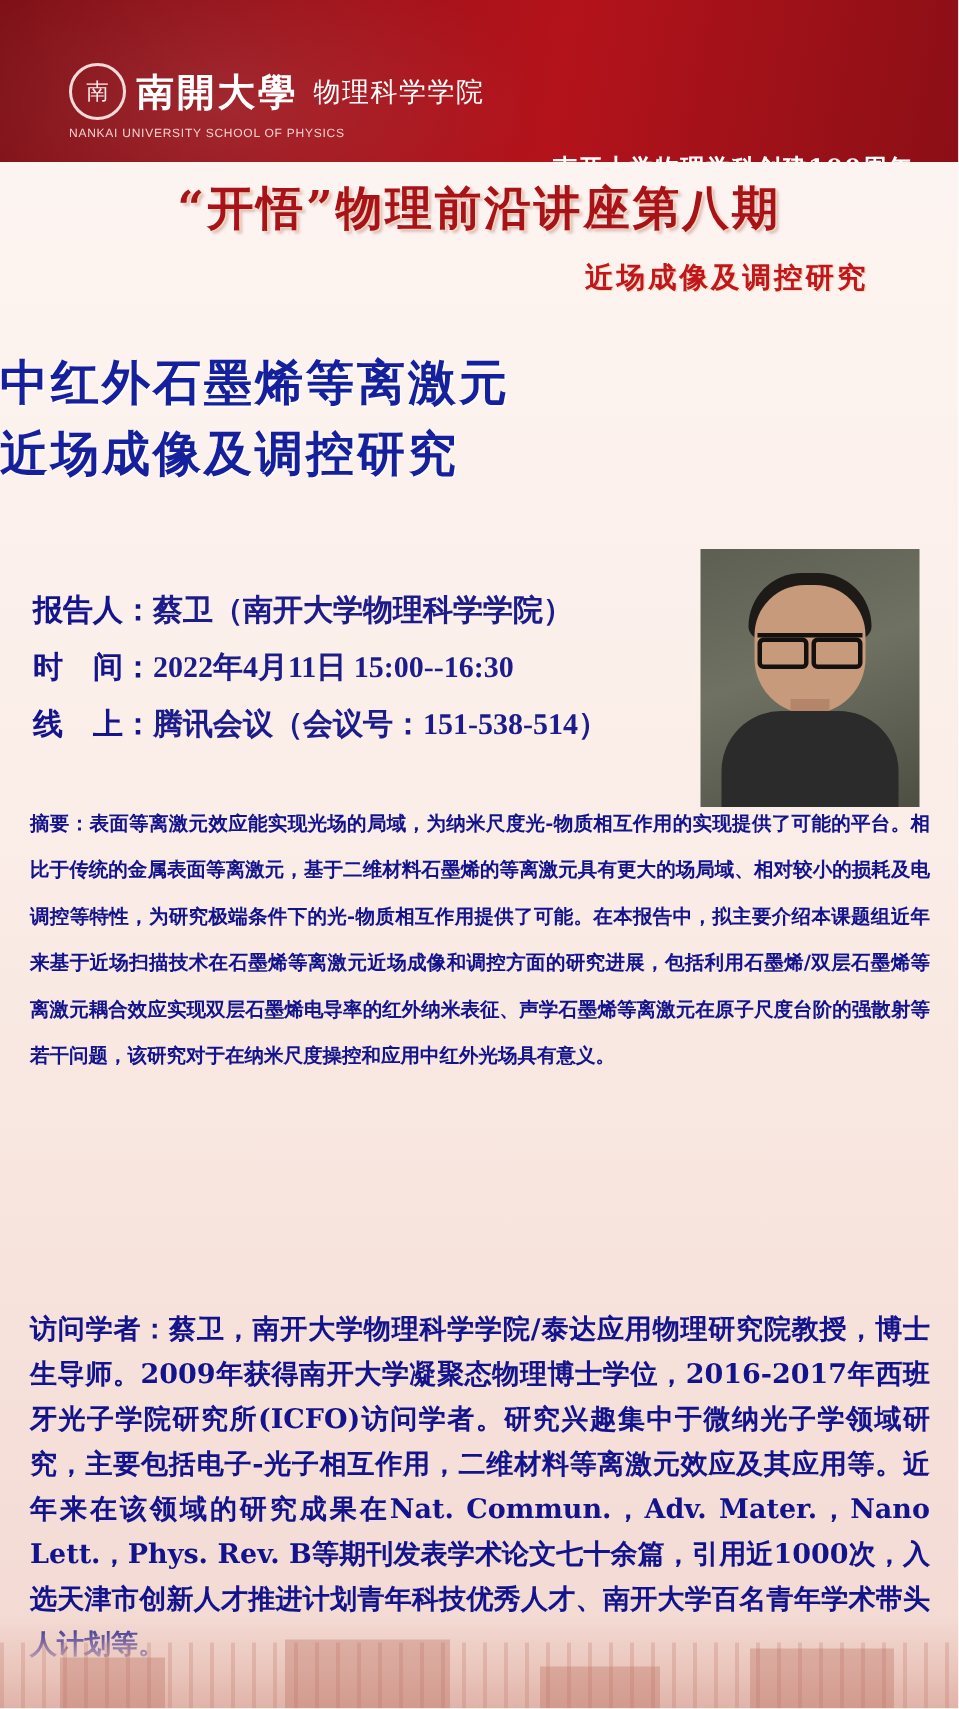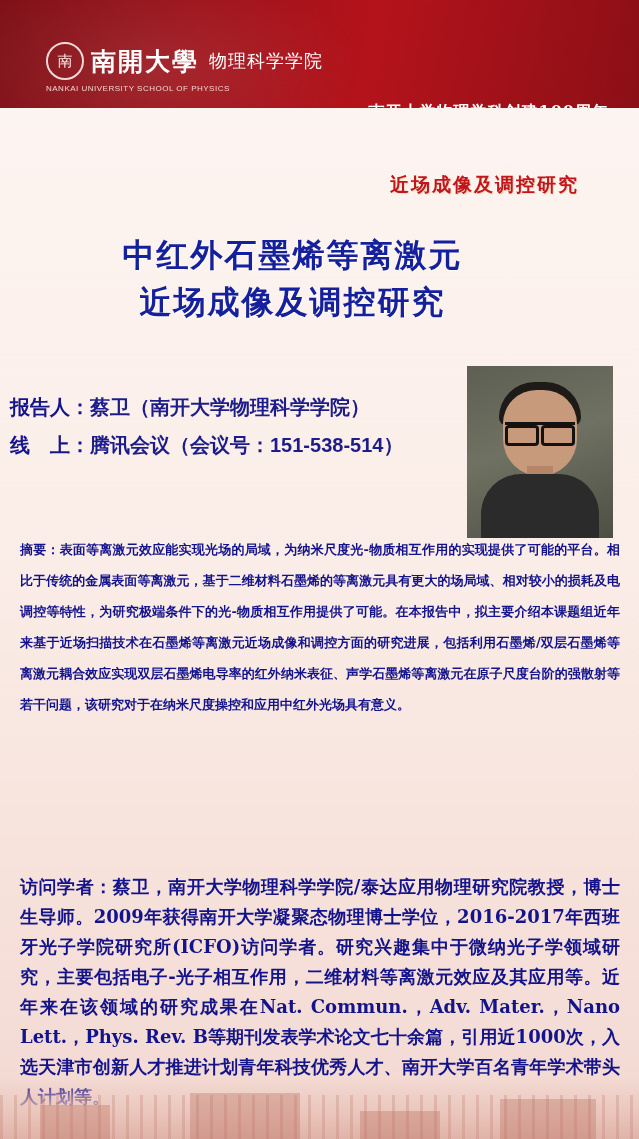--- a/index.html
+++ b/index.html
@@ -104,35 +104,35 @@
     font-weight: bold;
     font-size: 19px;
     letter-spacing: 2px;
     color: #c0161c;
     text-shadow: 1px 1px 0 #f7dcc2;
   }
   .main-title {
     position: absolute;
     left: 0; top: 232px;
     width: 585px;
-    text-align: center;
+    text-align: left;
     font-family: "DejaVu Serif", serif;
     font-weight: bold;
     font-size: 32px;
     line-height: 47px;
     letter-spacing: 2px;
     color: #15209c;
     text-shadow: 1px 1px 1px rgba(255,255,255,0.9);
   }
   
   .info {
     position: absolute;
-    left: 10px; top: 388px;
+    left: 22px; top: 388px;
     width: 470px;
-    font-family: Liberation Sans, sans-serif;
+    font-family: Liberation Serif, serif;
     font-weight: bold;
     font-size: 20px;
     line-height: 38px;
     color: #1c1c8a;
   }
   .info .row { white-space: nowrap; }
   .info .lbl { color: #14148c; }
   .portrait {
     position: absolute;
     right: 26px; top: 366px;
@@ -242,20 +242,21 @@
       <div class="logo-seal">
           <span>南</span>
         </div>
       <div class="logo-cn">南開大學</div>
       <div class="logo-dept">物理科学学院</div>
     </div>
     <div class="logo-en">NANKAI UNIVERSITY SCHOOL OF PHYSICS</div>
     <div class="anniv">南开大学物理学科创建100周年</div>
   </div>
 
+  <div class="series-title">“开悟”物理前沿讲座第八期</div>
   <div class="series-sub">近场成像及调控研究</div>
 
   <div class="main-title">
     <div>中红外石墨烯等离激元</div>
     <div>近场成像及调控研究</div>
   </div>
 
   <div class="portrait">
     <div class="hair"></div>
     <div class="head"></div>
@@ -265,20 +266,23 @@
       </div>
     <div class="neck"></div>
     <div class="body"></div>
   </div>
 
   <div class="info">
     <div class="row">
       <span class="lbl">报告人：</span><span>蔡卫（南开大学物理科学学院）</span>
     </div>
     <div class="row">
+      <span class="lbl">时　间：</span><span>2022年4月11日 15:00--16:30</span>
+    </div>
+    <div class="row">
       <span class="lbl">线　上：</span><span>腾讯会议（会议号：151-538-514）</span>
     </div>
   </div>
 
   <div class="abstract">
     <span class="kw">摘要：</span><span>表面等离激元效应能实现光场的局域，为纳米尺度光-物质相互作用的实现提供了可能的平台。相比于传统的金属表面等离激元，基于二维材料石墨烯的等离激元具有更大的场局域、相对较小的损耗及电调控等特性，为研究极端条件下的光-物质相互作用提供了可能。在本报告中，拟主要介绍本课题组近年来基于近场扫描技术在石墨烯等离激元近场成像和调控方面的研究进展，包括利用石墨烯/双层石墨烯等离激元耦合效应实现双层石墨烯电导率的红外纳米表征、声学石墨烯等离激元在原子尺度台阶的强散射等若干问题，该研究对于在纳米尺度操控和应用中红外光场具有意义。</span>
   </div>
 
   <div class="bio">
     <span class="kw">访问学者：</span><span>蔡卫，南开大学物理科学学院/泰达应用物理研究院教授，博士生导师。2009年获得南开大学凝聚态物理博士学位，2016-2017年西班牙光子学院研究所(ICFO)访问学者。研究兴趣集中于微纳光子学领域研究，主要包括电子-光子相互作用，二维材料等离激元效应及其应用等。近年来在该领域的研究成果在Nat. Commun.，Adv. Mater.，Nano Lett.，Phys. Rev. B等期刊发表学术论文七十余篇，引用近1000次，入选天津市创新人才推进计划青年科技优秀人才、南开大学百名青年学术带头人计划等。</span>

